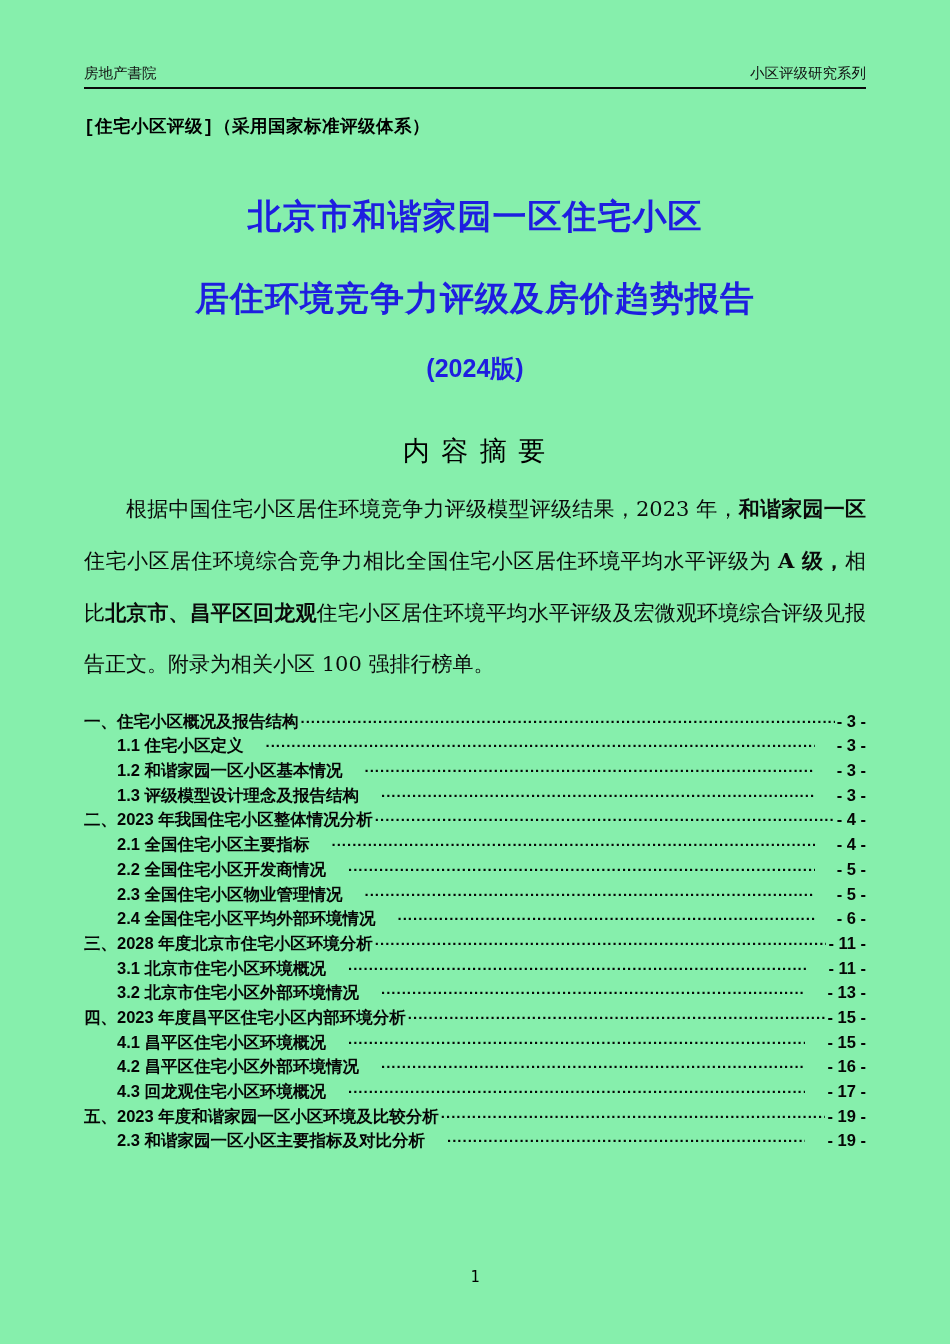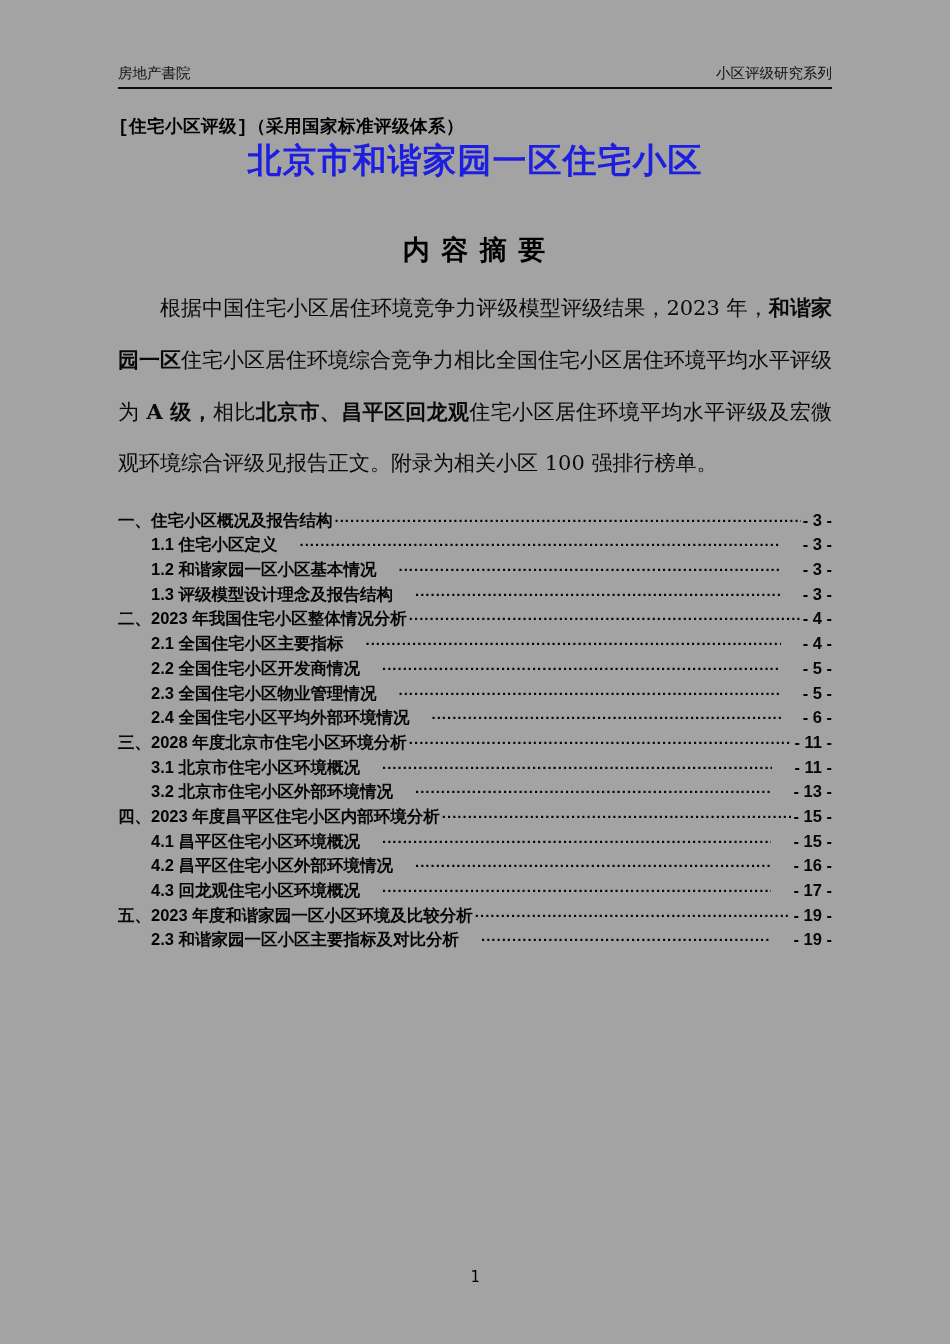--- a/index.html
+++ b/index.html
@@ -6,23 +6,23 @@
   * { margin: 0; padding: 0; box-sizing: border-box; }
   html, body { background: #fff; }
   body {
     width: 950px; height: 1344px;
     font-family: "Liberation Sans", sans-serif;
     color: var(--ink);
     overflow: hidden;
   }
   .page {
     width: 950px; height: 1344px;
-    padding: 0 118px;
+    padding: 0 84px;
     position: relative;
-    background: #a3a3a3;
+    background: #86efac;
   }
   
   .hdr {
     padding-top: 64px;
     display: flex; justify-content: space-between; align-items: flex-end;
     font-size: 14.5px; color: #111;
   }
   .hdr-rule {
     border: none;
     border-top: 2.5px solid #0a0a0a;
@@ -37,35 +37,35 @@
     font-family: Liberation Mono, monospace;
   }
   
   .title-line {
     text-align: center;
     color: var(--title-color);
     font-weight: 700;
     font-size: 34px;
     letter-spacing: 1px;
   }
-  .title-1 { }
+  .title-1 { margin-top: 56px; }
   .title-2 { margin-top: 36px; }
   .edition {
     margin-top: 30px;
     text-align: center;
     color: var(--title-color);
     font-weight: 700;
     font-size: 25px;
   }
   
   .summary-heading {
     margin-top: 48px;
     text-align: center;
     font-size: 27px;
-    font-weight: 700;
+    font-weight: 400;
     letter-spacing: 2px;
   }
   .summary-paragraph {
     margin-top: 14px;
     font-family: "DejaVu Serif", "Liberation Serif", serif;
     font-size: 21px;
     line-height: 51px;
     text-align: justify;
     text-indent: 42px;
     color: #0a0a0a;
@@ -120,20 +120,22 @@
 
   <div class="hdr">
     <span>房地产書院</span>
     <span>小区评级研究系列</span>
   </div>
   <hr class="hdr-rule">
 
   <div class="subheader">[住宅小区评级]（采用国家标准评级体系）</div>
 
   <div class="title-line title-1">北京市和谐家园一区住宅小区</div>
+  <div class="title-line title-2">居住环境竞争力评级及房价趋势报告</div>
+  <div class="edition">(2024版)</div>
 
   <div class="summary-heading">内 容 摘 要</div>
   <p class="summary-paragraph"><span>根据中国住宅小区居住环境竞争力评级模型评级结果，2023 年，</span><b>和谐家园一区</b><span>住宅小区居住环境综合竞争力相比全国住宅小区居住环境平均水平评级为 </span><b>A 级，</b><span>相比</span><b>北京市、昌平区回龙观</b><span>住宅小区居住环境平均水平评级及宏微观环境综合评级见报告正文。附录为相关小区 100 强排行榜单。</span></p>
 
   <div class="toc-list">
       <div class="toc-row">
         <span class="toc-label">一、住宅小区概况及报告结构</span>
         <span class="toc-dots"></span>
         <span class="toc-page">- 3 -</span>
       </div>

